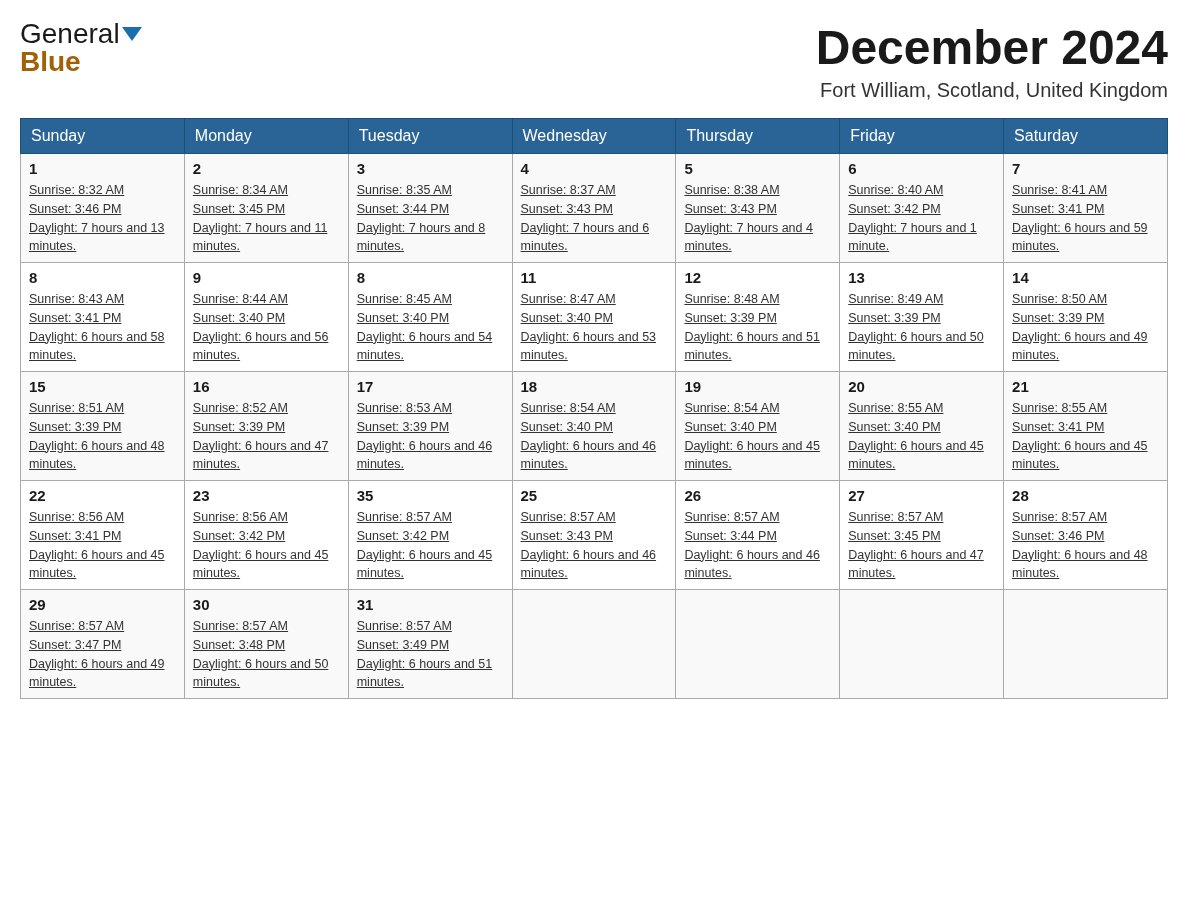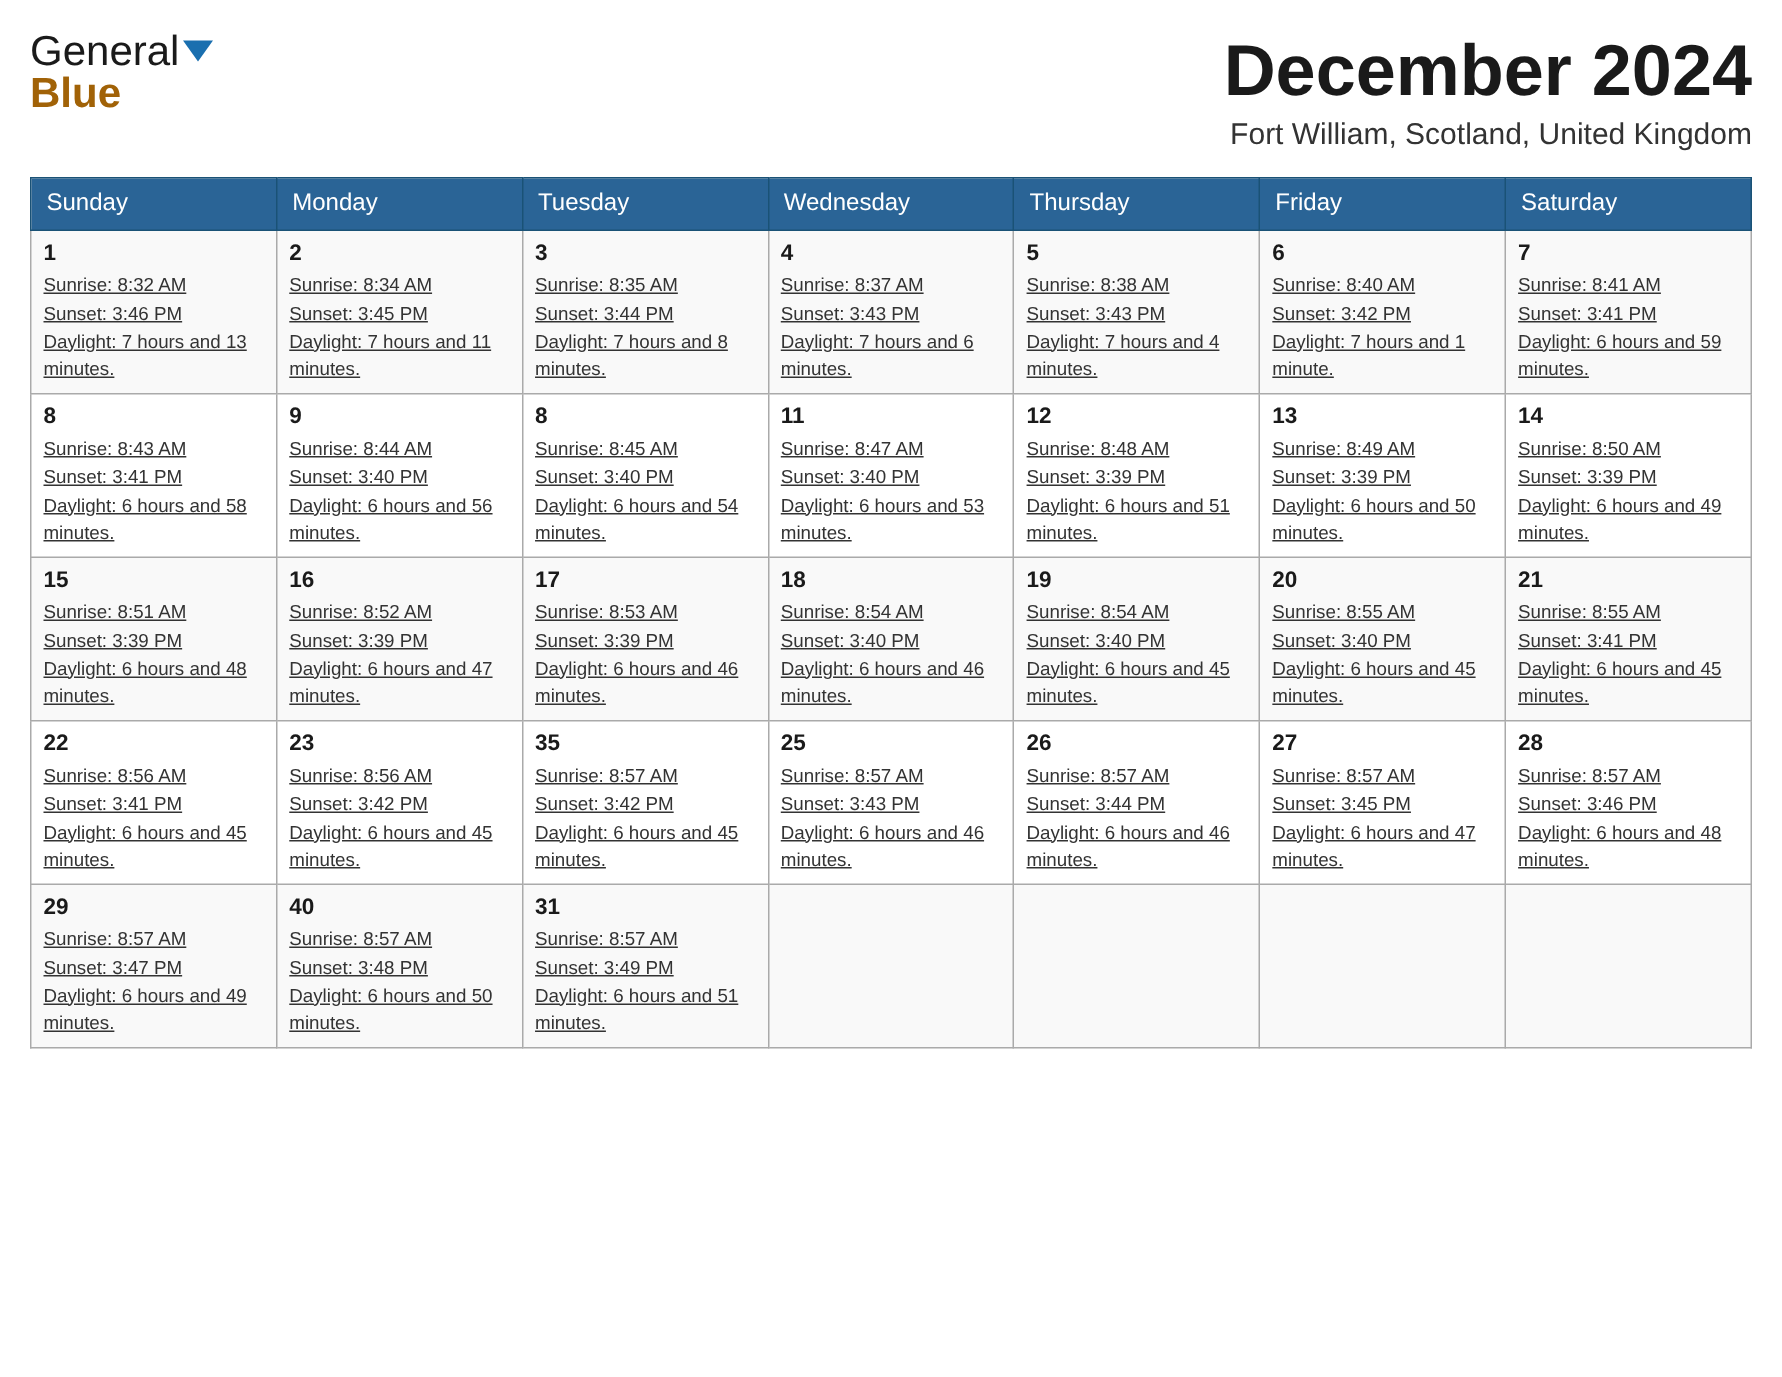--- a/index.html
+++ b/index.html
@@ -253,21 +253,21 @@
           <div class="day-number">28</div>
           <div class="day-info">Sunrise: 8:57 AM<br>Sunset: 3:46 PM<br>Daylight: 6 hours and 48 minutes.</div>
         </td>
       </tr>
       <tr class="week-row">
         <td>
           <div class="day-number">29</div>
           <div class="day-info">Sunrise: 8:57 AM<br>Sunset: 3:47 PM<br>Daylight: 6 hours and 49 minutes.</div>
         </td>
         <td>
-          <div class="day-number">40</div>
+          <div class="day-number">30</div>
           <div class="day-info">Sunrise: 8:57 AM<br>Sunset: 3:48 PM<br>Daylight: 6 hours and 50 minutes.</div>
         </td>
         <td>
           <div class="day-number">31</div>
           <div class="day-info">Sunrise: 8:57 AM<br>Sunset: 3:49 PM<br>Daylight: 6 hours and 51 minutes.</div>
         </td>
         <td class="empty-cell"></td>
         <td class="empty-cell"></td>
         <td class="empty-cell"></td>
         <td class="empty-cell"></td>

